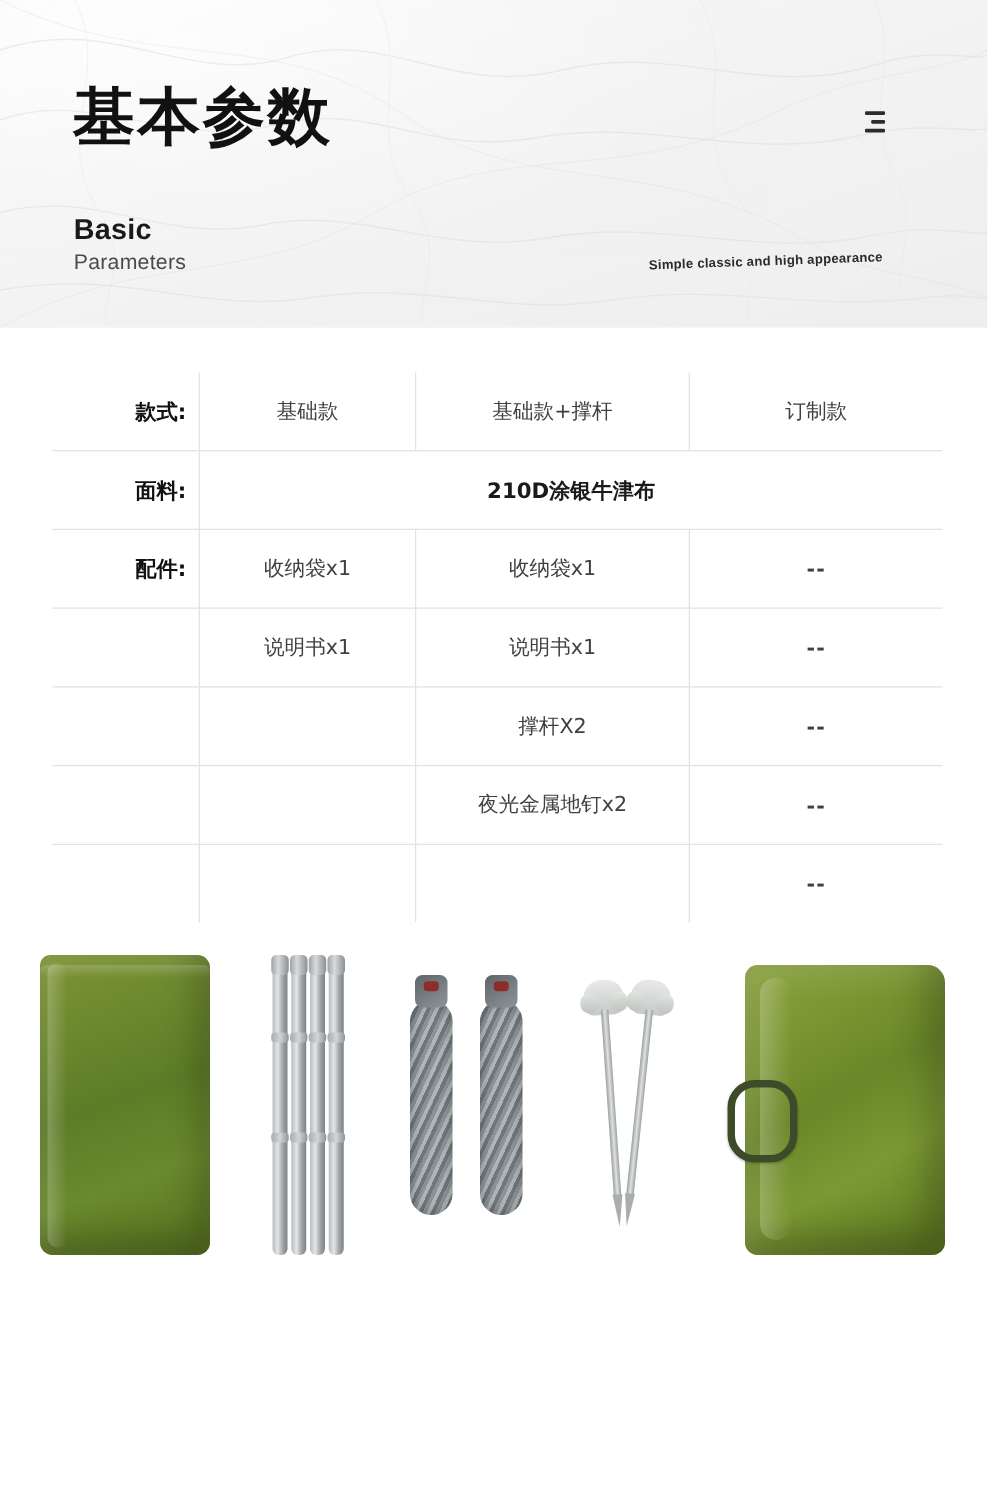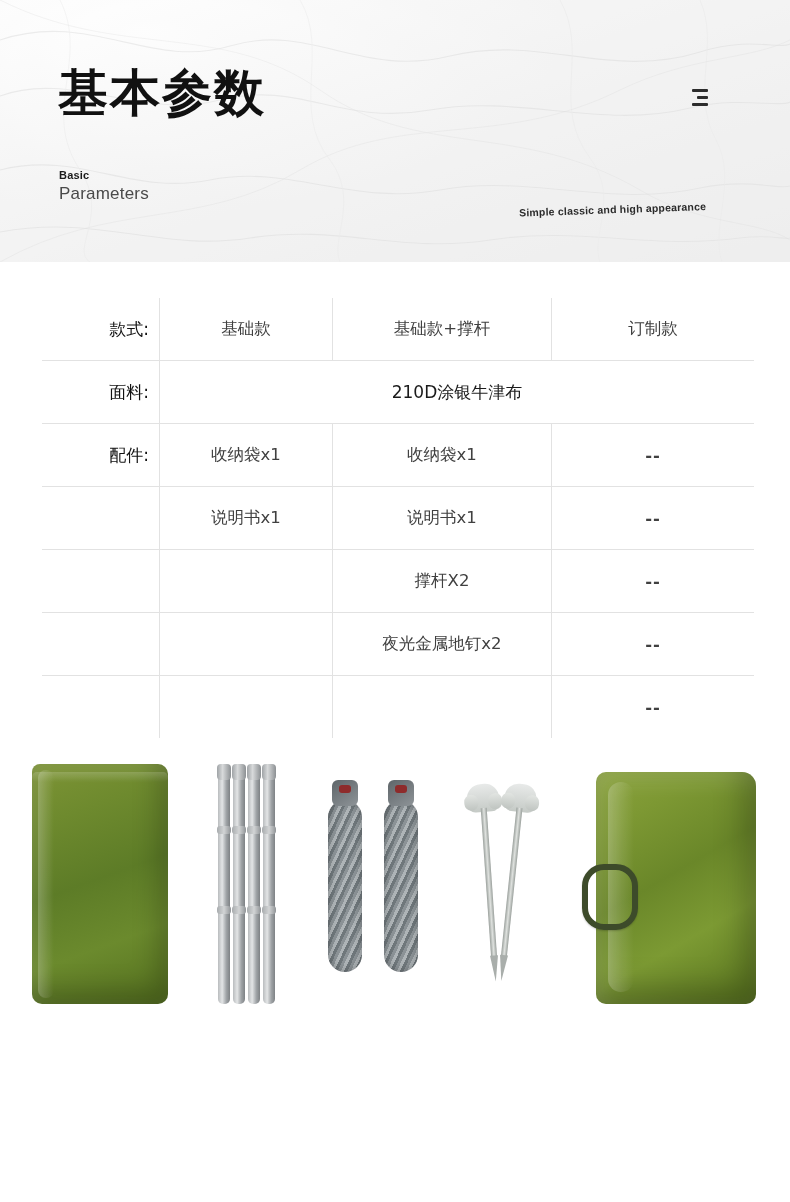--- a/index.html
+++ b/index.html
@@ -48,21 +48,21 @@
     font-family: "DejaVu Sans", "Liberation Sans", sans-serif;
   }
   .title-en {
     position: absolute;
     left: 59px;
     top: 168px;
     line-height: 1.35;
   }
   .title-en .en1 {
     display: block;
-    font-size: 11px;
+    font-size: 23px;
     font-weight: 700;
     color: #1a1a1a;
     letter-spacing: .2px;
   }
   .title-en .en2 {
     display: block;
     font-size: 17px;
     font-weight: 400;
     color: #4a4a4a;
     letter-spacing: .2px;
@@ -112,36 +112,36 @@
     text-align: center;
     vertical-align: middle;
     height: 60px;
     font-size: 16.5px;
     color: #404040;
     font-family: "DejaVu Sans", "Liberation Sans", sans-serif;
   }
   table.spec tr:last-child td { border-bottom: none; }
   table.spec td.lbl {
     width: 106px;
-    font-weight: 400;
+    font-weight: 700;
     font-size: 17px;
     color: #111;
     text-align: right;
     padding-right: 10px;
     border-right: 1px solid #e2e2e2;
   }
   table.spec td.blanklbl {
     width: 106px;
     border-right: 1px solid #e2e2e2;
   }
   table.spec td.c1 { width: 170px; }
   table.spec td.c2 { width: 216px; }
   table.spec td.c3 { width: 200px; border-right: none; }
   table.spec td.span3 {
-    font-weight: 400;
+    font-weight: 700;
     font-size: 17px;
     color: #1a1a1a;
     border-right: none;
   }
   td.dash { color: #9a9a9a; font-weight: 700; letter-spacing: 1px; }
   td.empty { }
 
   
   .photos {
     position: relative;

